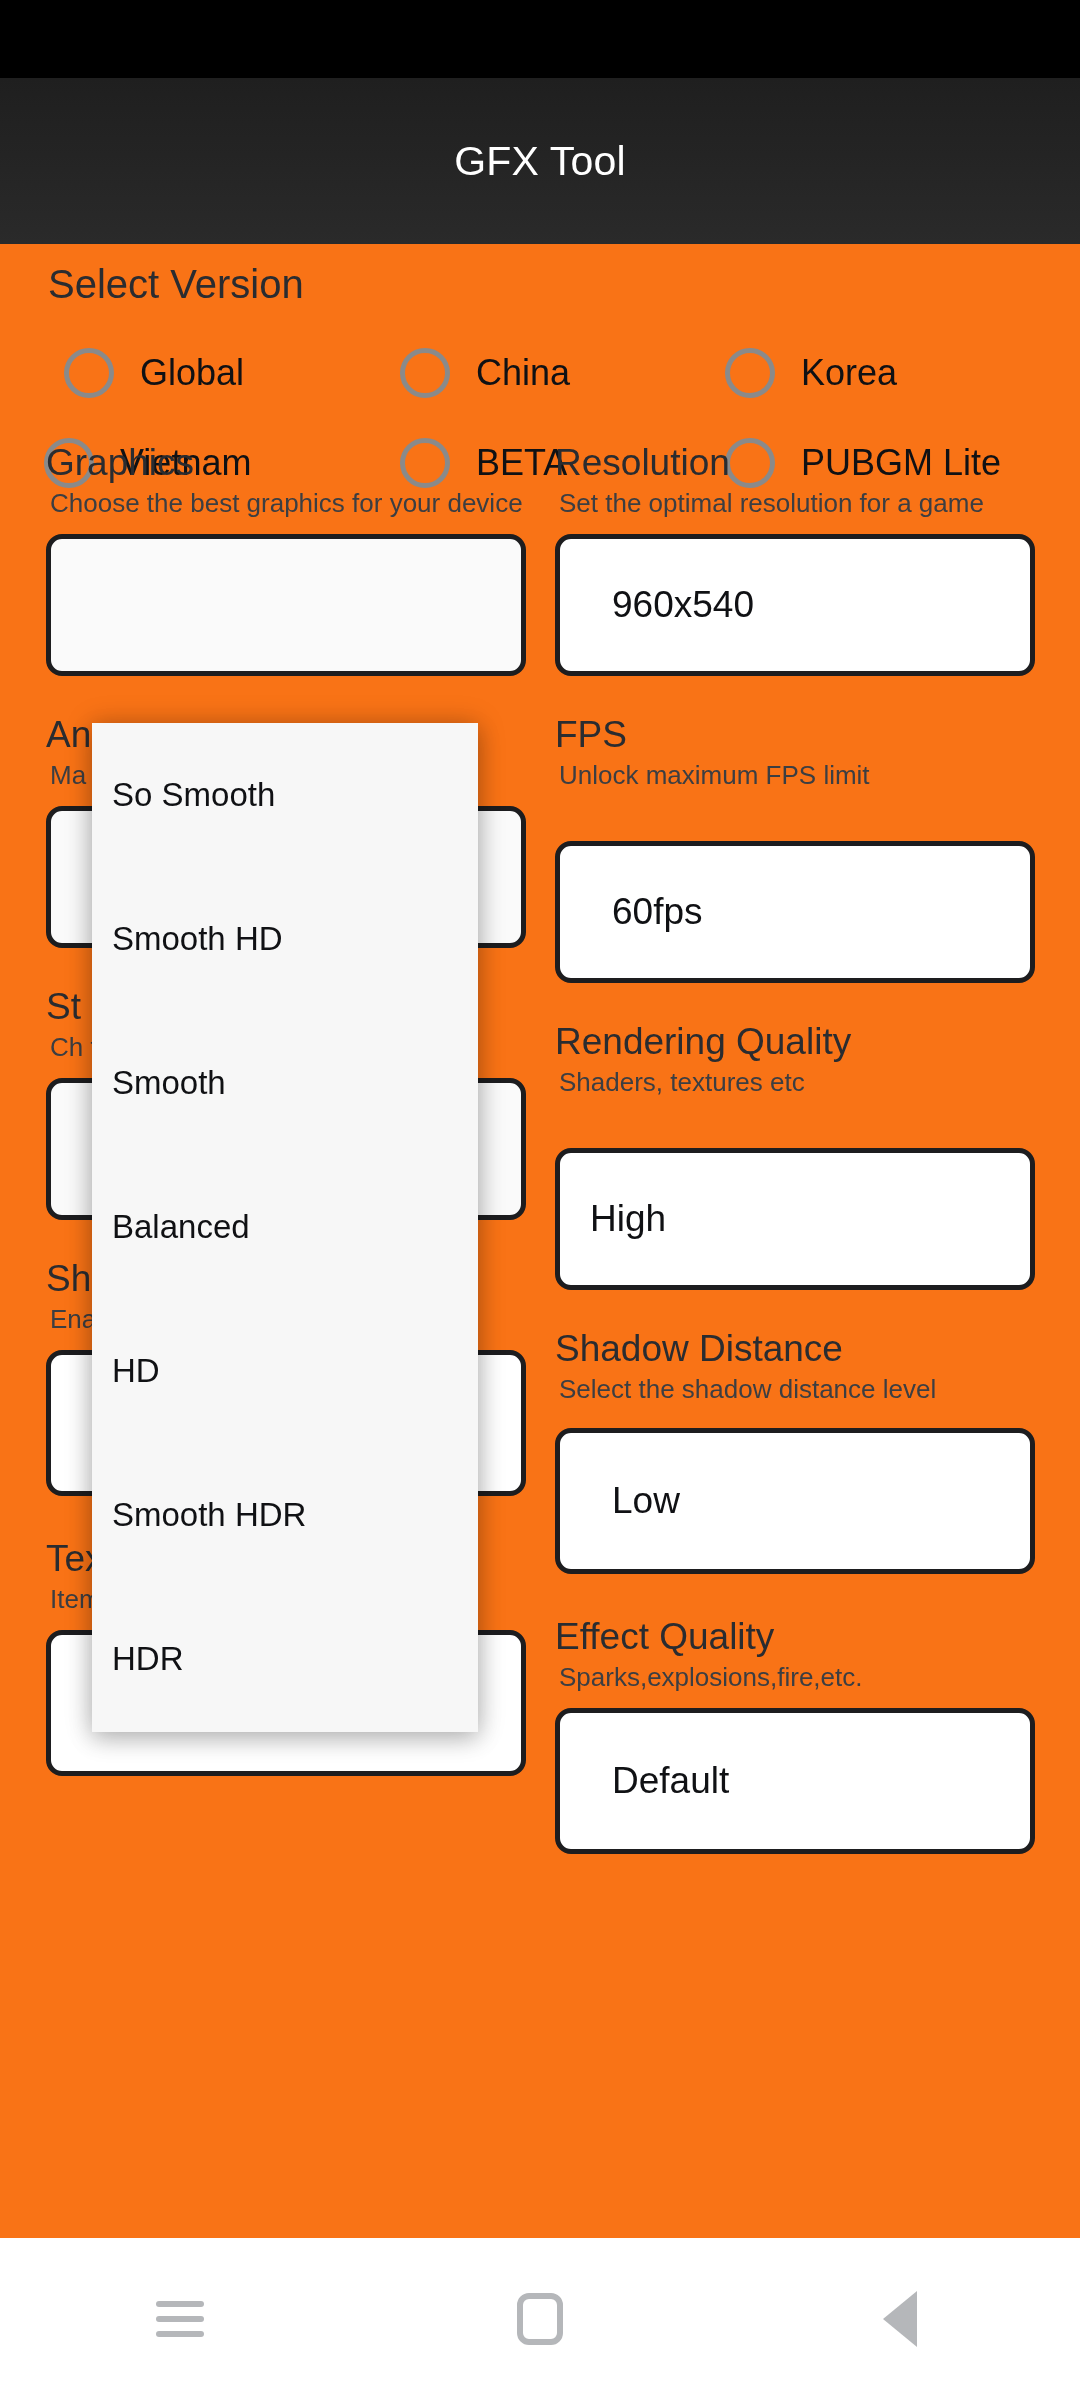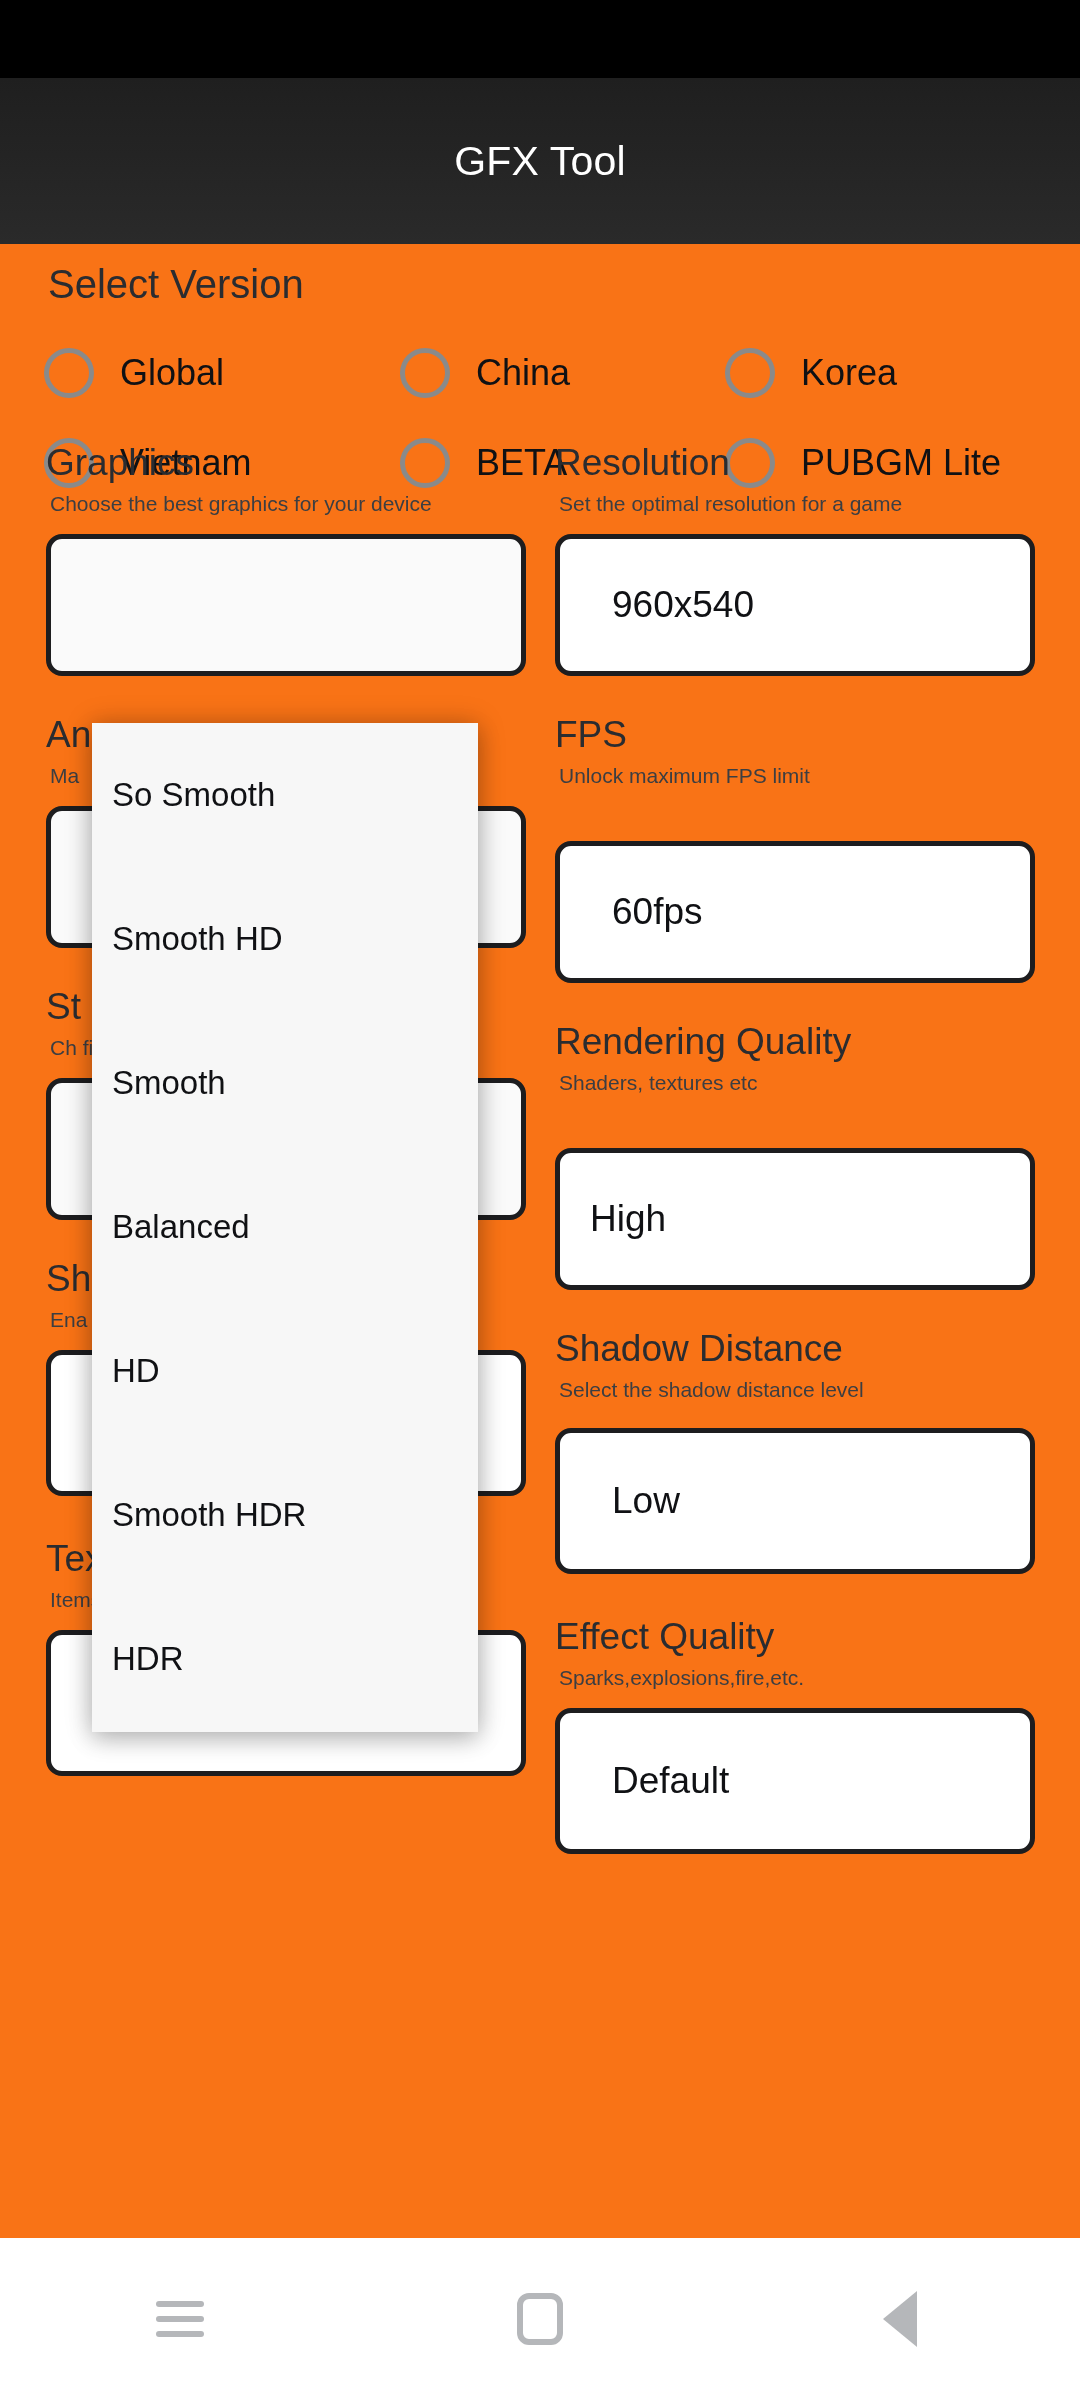--- a/index.html
+++ b/index.html
@@ -61,21 +61,21 @@
   
   .grid { position:absolute; left:0; top:196px; width:1080px; }
   .col-left  { position:absolute; left:46px;  width:480px; }
   .col-right { position:absolute; left:555px; width:480px; }
 
   .setting { margin-bottom:0; }
   .setting-title {
     font-size:37px; color:#2a2c30; line-height:46px; white-space:nowrap;
   }
   .setting-desc {
-    font-size:21px; color:#3c3e42; line-height:35px; padding-left:4px;
+    font-size:26px; color:#3c3e42; line-height:35px; padding-left:4px;
   }
   .setting-box {
     margin-top:13px;
     height:146px;
     border:5px solid #1d1d1f;
     border-radius:16px;
     background:#ffffff;
     display:flex; align-items:center;
     padding-left:52px;
   }
@@ -130,21 +130,21 @@
     <div class="appbar-title">GFX Tool</div>
   </div>
 
   <div class="content">
 
     <div class="section-title select-version">Select Version</div>
 
     <div class="radio-grid">
 
       <div class="radio-row">
-        <div class="radio-item" style="left:44px;  top:8px;">
+        <div class="radio-item" style="left:64px;  top:8px;">
           <span class="radio-circle"></span>
           <span class="radio-label">Global</span>
         </div>
         <div class="radio-item" style="left:400px; top:8px;">
           <span class="radio-circle"></span>
           <span class="radio-label">China</span>
         </div>
         <div class="radio-item" style="left:725px; top:8px;">
           <span class="radio-circle"></span>
           <span class="radio-label">Korea</span>

